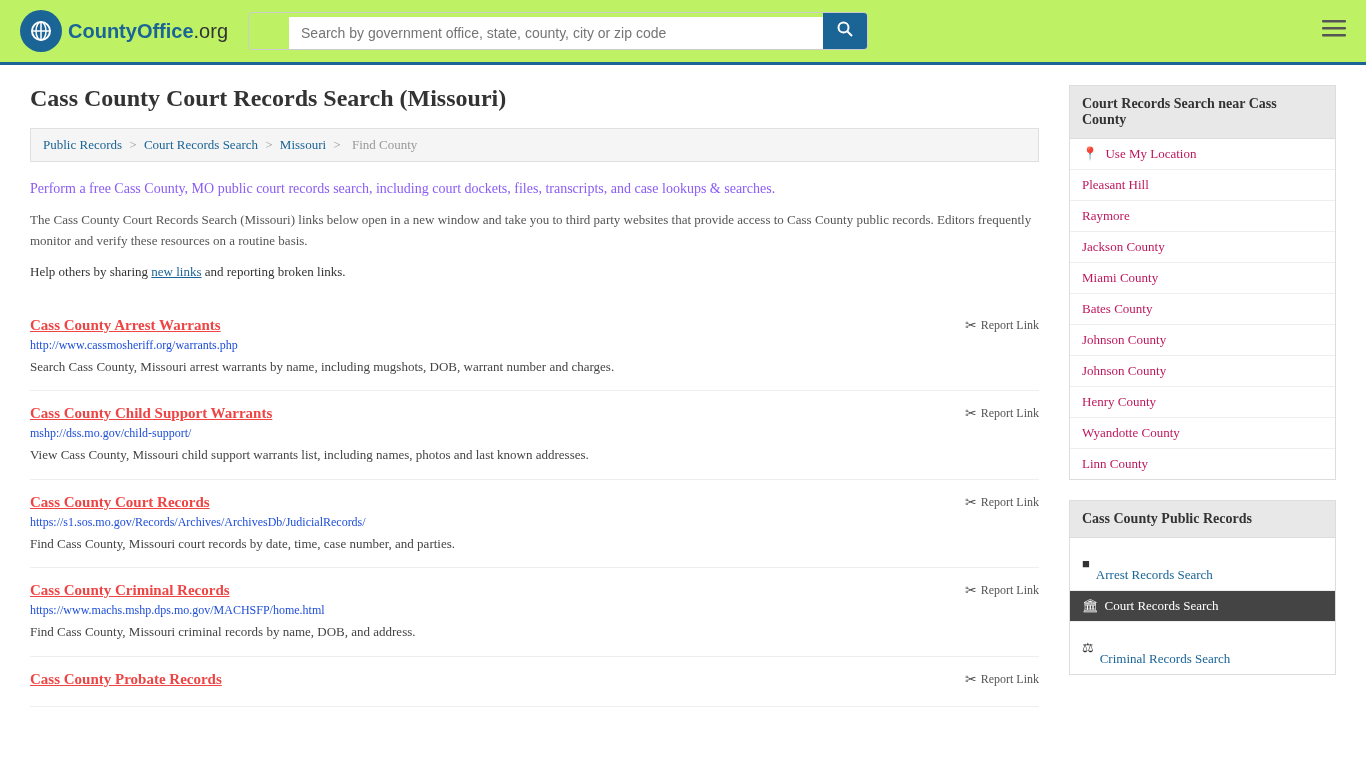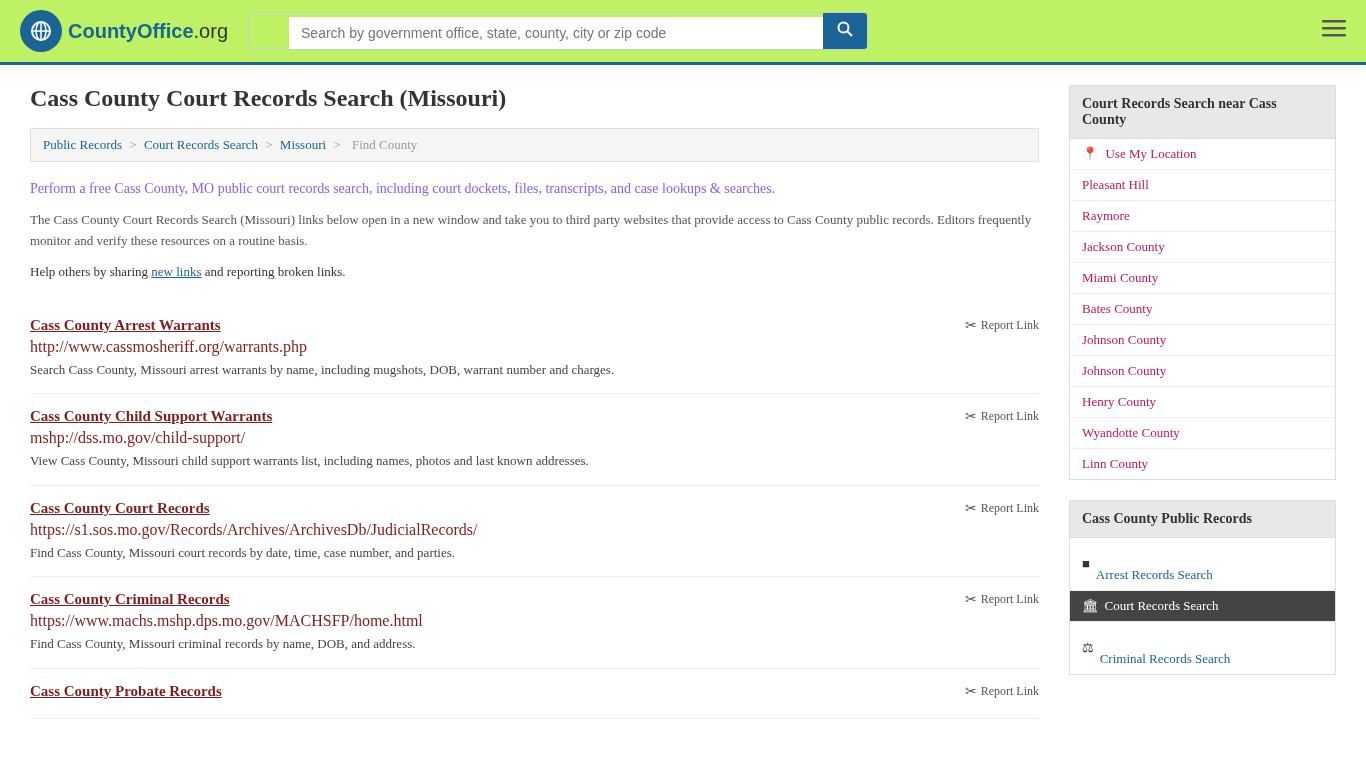--- a/index.html
+++ b/index.html
@@ -113,37 +113,37 @@
     }
     .record-header {
       display: flex;
       align-items: center;
       justify-content: space-between;
       margin-bottom: 4px;
     }
     .record-title {
       font-size: 15px;
       font-weight: bold;
-      color: #7f1d1d;
+      color: #ef4444;
       text-decoration: underline;
       cursor: pointer;
     }
     .report-link {
       font-size: 12px;
       color: #555;
       display: flex;
       align-items: center;
       gap: 4px;
       cursor: pointer;
       white-space: nowrap;
     }
     .report-icon { font-size: 14px; }
     .record-url {
-      color: #7f1d1d;
-      font-size: 16px;
+      color: #1d4ed8;
+      font-size: 12px;
       margin-bottom: 4px;
     }
     .record-desc {
       color: #444;
       font-size: 13px;
       line-height: 1.5;
     }
 
     
     #sidebar {

